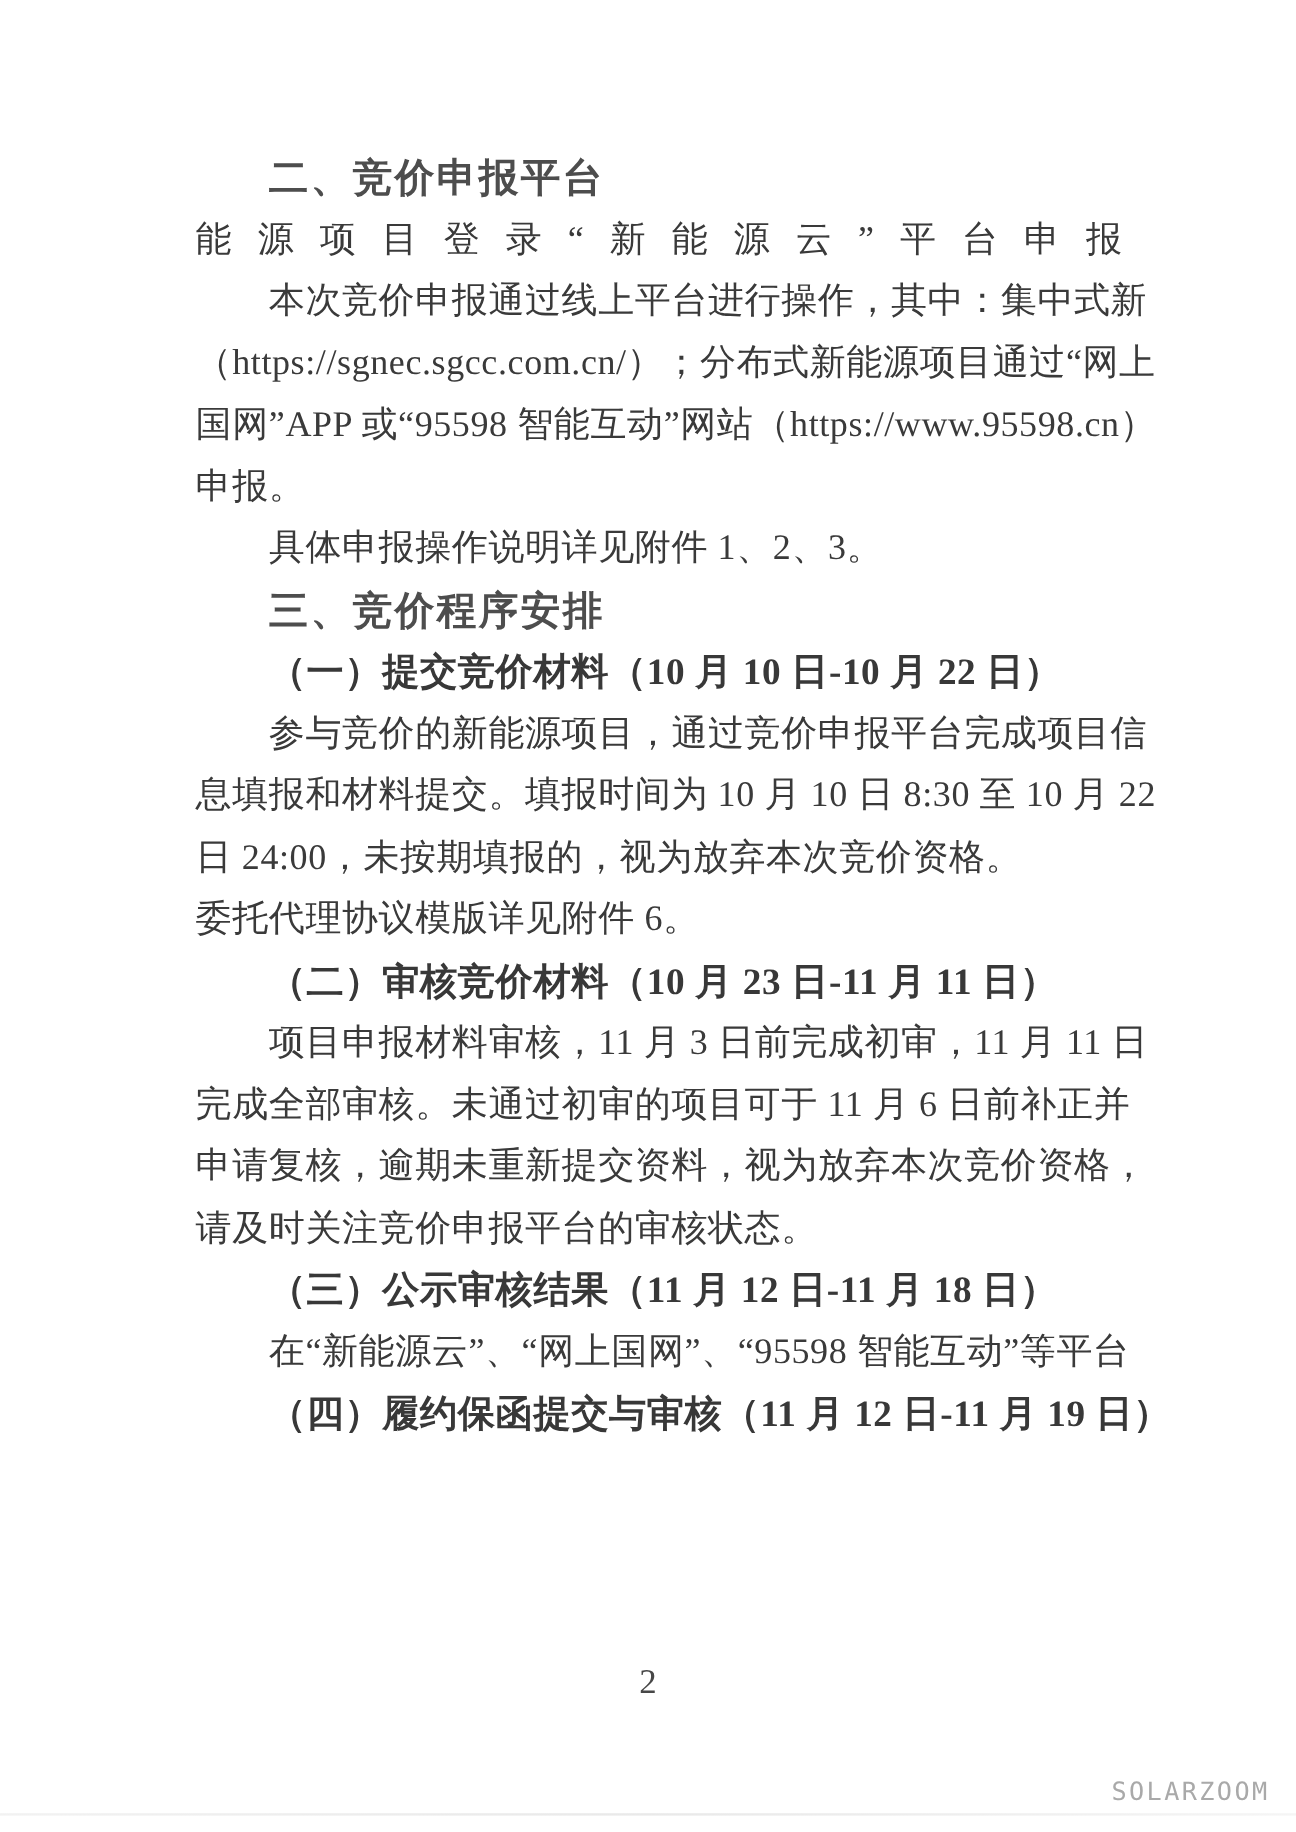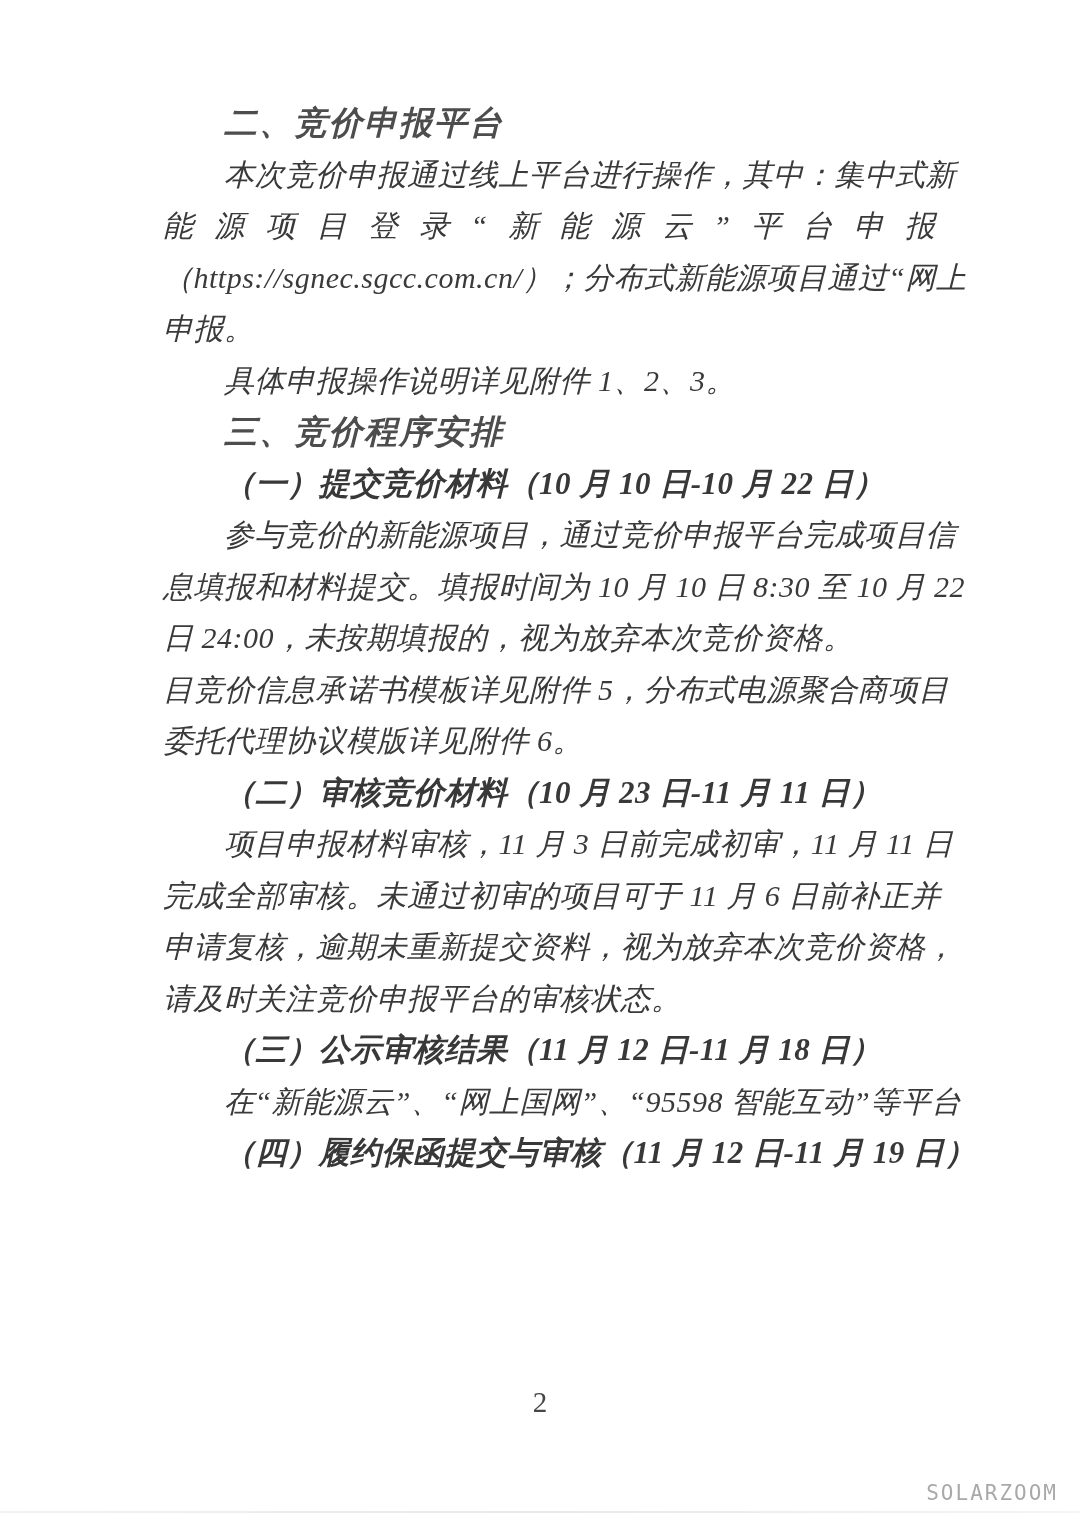--- a/index.html
+++ b/index.html
@@ -10,24 +10,23 @@
   .page {
     position: relative;
     width: 1080px;
     height: 1527px;
     background: #ffffff;
     overflow: hidden;
     font-family: "Liberation Serif", "DejaVu Serif", serif;
   }
   .content {
     position: absolute;
-    top: 97px;
+    top: 122px;
     left: 163px;
     width: 772px;
-    font-style: italic;
   }
   .line {
     height: 51.5px;
     line-height: 51.5px;
     white-space: nowrap;
     font-size: 30px;
     color: #3a3a3a;
     letter-spacing: 0.5px;
   }
   .line.indent {
@@ -81,31 +80,31 @@
     height: 2px;
     background: linear-gradient(to right, #f2f2f2, #e9e9e9, #f5f5f5);
   }
 </style>
 </head>
 <body>
 
 <div class="page">
   <div class="content" id="content">
       <div class="line h1 indent">二、竞价申报平台</div>
+      <div class="line body justify">能源项目登录“新能源云”平台申报</div>
       <div class="line body indent">本次竞价申报通过线上平台进行操作，其中：集中式新</div>
-      <div class="line body justify">能源项目登录“新能源云”平台申报</div>
       <div class="line body">（https://sgnec.sgcc.com.cn/）；分布式新能源项目通过“网上</div>
+      <div class="line body">国网”APP 或“95598 智能互动”网站（https://www.95598.cn）</div>
       <div class="line body">申报。</div>
       <div class="line body indent">具体申报操作说明详见附件 1、2、3。</div>
       <div class="line h1 indent">三、竞价程序安排</div>
       <div class="line h2 indent">（一）提交竞价材料（10 月 10 日-10 月 22 日）</div>
       <div class="line body indent">参与竞价的新能源项目，通过竞价申报平台完成项目信</div>
       <div class="line body">息填报和材料提交。填报时间为 10 月 10 日 8:30 至 10 月 22</div>
       <div class="line body">日 24:00，未按期填报的，视为放弃本次竞价资格。</div>
-      <div class="line body">目竞价信息承诺书模板详见附件 5，分布式电源聚合商项目</div>
       <div class="line body">委托代理协议模版详见附件 6。</div>
       <div class="line h2 indent">（二）审核竞价材料（10 月 23 日-11 月 11 日）</div>
       <div class="line body indent">项目申报材料审核，11 月 3 日前完成初审，11 月 11 日</div>
       <div class="line body">完成全部审核。未通过初审的项目可于 11 月 6 日前补正并</div>
       <div class="line body">申请复核，逾期未重新提交资料，视为放弃本次竞价资格，</div>
       <div class="line body">请及时关注竞价申报平台的审核状态。</div>
       <div class="line h2 indent">（三）公示审核结果（11 月 12 日-11 月 18 日）</div>
       <div class="line body indent">在“新能源云”、“网上国网”、“95598 智能互动”等平台</div>
       <div class="line h2 indent">（四）履约保函提交与审核（11 月 12 日-11 月 19 日）</div>
     </div>

